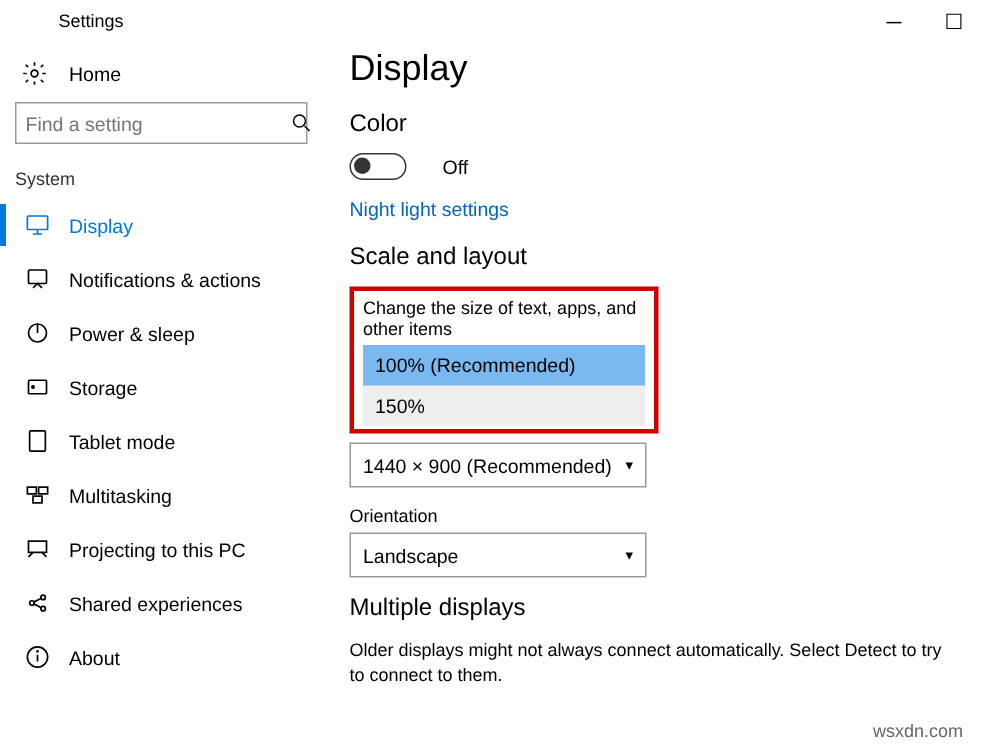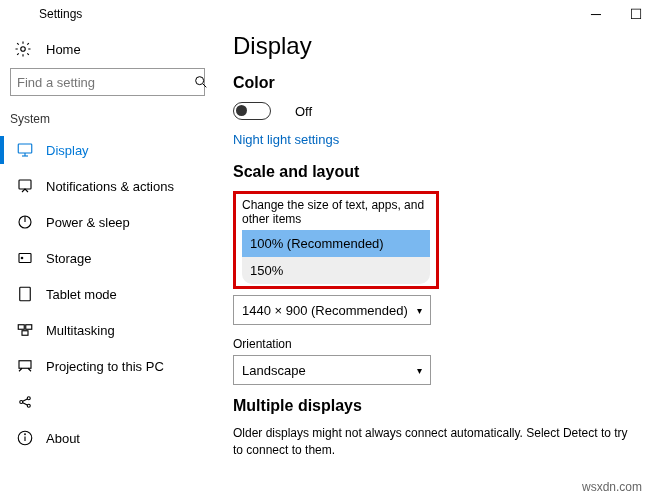--- a/index.html
+++ b/index.html
@@ -16,29 +16,29 @@
     .searchbox input { border: none; outline: none; flex: 1; font-size: 13px; background: transparent; }
     .search-icon { width: 16px; height: 16px; }
     .section-label { font-size: 12px; color: #333; margin-bottom: 6px; }
     .nav-item { display: flex; align-items: center; gap: 12px; height: 36px; padding: 0 6px; color:#000; }
     .nav-item .icon { width: 18px; height: 18px; display:flex;align-items:center;justify-content:center; color:#000; }
     .nav-item.selected { color: #0078d7; position: relative; }
     .nav-item.selected::before { content: ""; position: absolute; left: -10px; top: 4px; bottom: 4px; width: 4px; background: #0078d7; }
     .nav-item.selected .icon { color:#0078d7; }
     .content { flex: 1; padding: 4px 30px 0 18px; position: relative; }
     .h1 { font-size: 24px; font-weight: 400; margin-bottom: 14px; }
-    .h2 { font-size: 16px; font-weight: 700; margin-bottom: 10px; }
+    .h2 { font-size: 16px; font-weight: 400; margin-bottom: 10px; }
     .nl-label { font-size: 13px; margin-bottom: 6px; }
     .toggle-row { display: flex; align-items: center; gap: 24px; margin-bottom: 12px; }
     .toggle { width: 38px; height: 18px; border: 1.5px solid #333; border-radius: 10px; position: relative; }
     .toggle::after { content: ""; position: absolute; left: 2px; top: 2px; width: 11px; height: 11px; background: #333; border-radius: 50%; }
     .link { color: #0067c0; font-size: 13px; margin-bottom: 16px; display: inline-block; }
     .field-label { font-size: 12px; margin-bottom: 4px; }
     .red-box { border: 3px solid #d40000; padding: 4px 6px 2px 6px; margin-bottom: 6px; width: 206px; }
-    .dropdown-open { background: #eee; border-radius: 10px; }
+    .dropdown-open { background: #eee; }
     .dropdown-open .opt { padding: 6px 8px; font-size: 13px; }
     .dropdown-open .opt.selected { background: #7ab8f0; }
     .selectbox { border: 1px solid #999; height: 30px; width: 198px; display: flex; align-items: center; padding: 0 8px; font-size: 13px; justify-content: space-between; margin-bottom: 12px; }
     .chev { font-size: 10px; }
     .para { font-size: 12px; line-height: 1.4; margin-bottom: 8px; }
     .watermark { position: absolute; bottom: 6px; right: 24px; font-size: 12px; color: #666; }
     svg { stroke: currentColor; fill: none; stroke-width: 1.5; }
   </style>
 </head>
 <body>
@@ -139,20 +139,21 @@
     <div class="nav-item">
       <span class="icon">
           <svg viewBox="0 0 24 24" width="18" height="18">
             <circle cx="7" cy="12" r="2"></circle>
             <circle cx="17" cy="7" r="2"></circle>
             <circle cx="17" cy="17" r="2"></circle>
             <line x1="9" y1="11" x2="15" y2="8"></line>
             <line x1="9" y1="13" x2="15" y2="16"></line>
           </svg>
         </span>
+      <span>Shared experiences</span>
     </div>
     <div class="nav-item">
       <span class="icon">
           <svg viewBox="0 0 24 24" width="18" height="18">
             <circle cx="12" cy="12" r="9"></circle>
             <line x1="12" y1="10" x2="12" y2="16"></line>
             <circle cx="12" cy="7" r="0.5"></circle>
           </svg>
         </span>
       <span>About</span>

